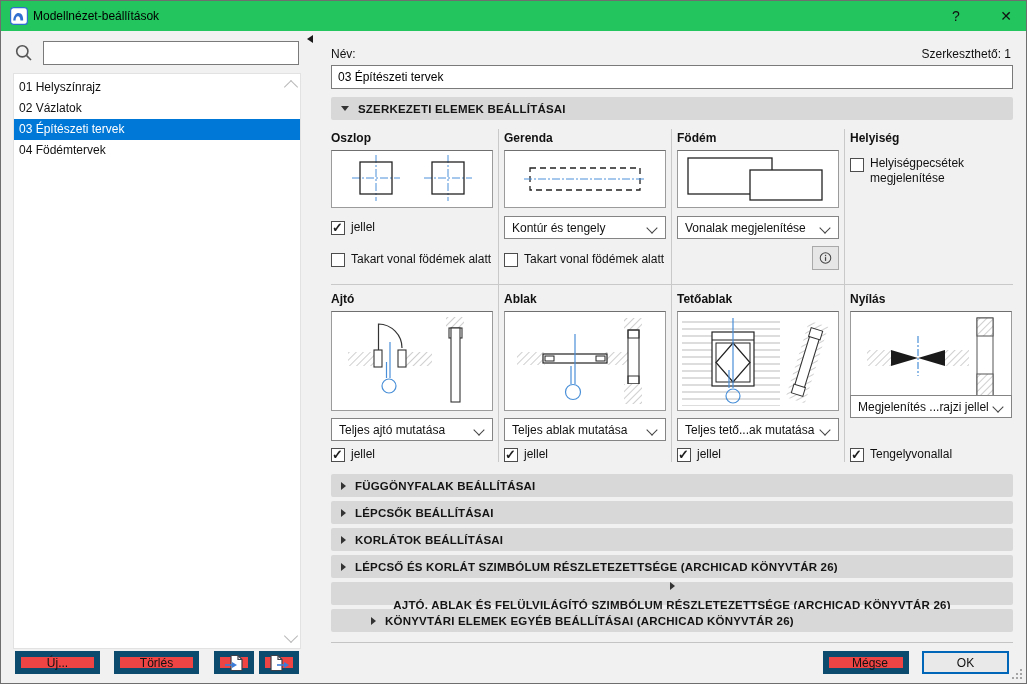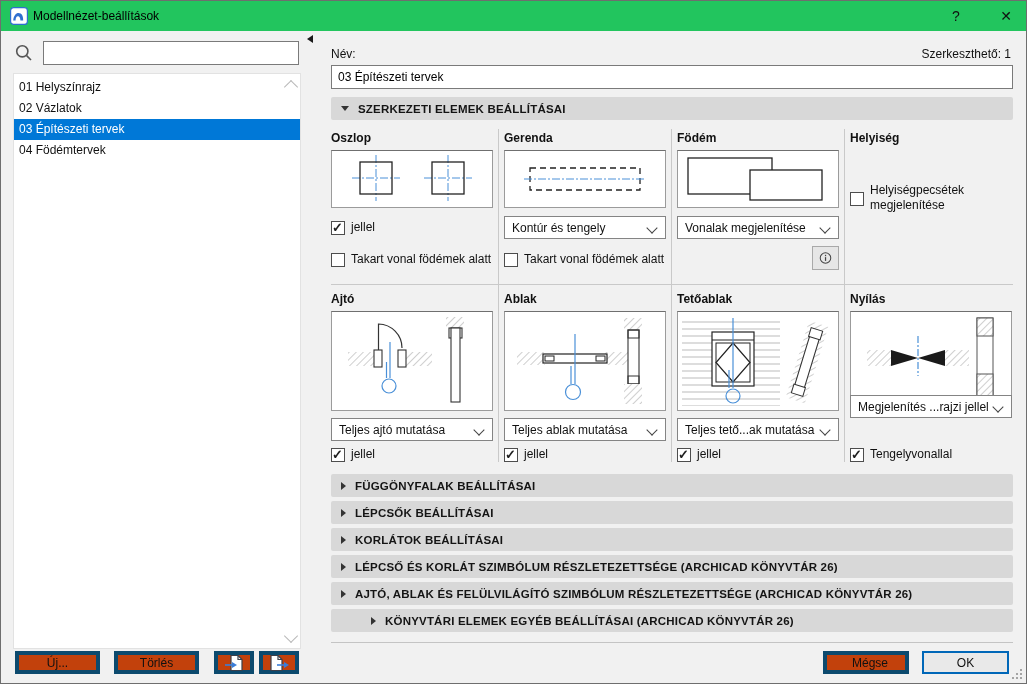--- a/index.html
+++ b/index.html
@@ -14,37 +14,37 @@
   .search-icon{position:absolute;left:13px;top:42px;width:20px;height:20px;}
   .search-input{position:absolute;left:42px;top:40px;width:256px;height:24px;border:1px solid #7a7a7a;background:#fff;box-sizing:border-box;font-size:12px;padding:0 5px;outline:none;}
   .list{position:absolute;left:12px;top:72px;width:288px;height:576px;background:#fff;border:1px solid #e2e2e2;box-sizing:border-box;padding-top:3px;}
   .li{height:21px;line-height:21px;padding-left:5px;font-size:12px;color:#111;white-space:nowrap;}
   .li.selected{background:#0078d7;color:#fff;}
   .scroll-chev{position:absolute;width:9px;height:9px;border-right:1.6px solid #b9b9b9;border-bottom:1.6px solid #b9b9b9;}
   .chev-up{left:285px;top:81px;transform:rotate(-135deg);}
   .chev-dn{left:285px;top:630px;transform:rotate(45deg);}
   .collapse-handle{position:absolute;left:306px;top:34px;width:0;height:0;border-top:4px solid transparent;border-bottom:4px solid transparent;border-right:6px solid #1a1a1a;}
   
-  .btn{position:absolute;height:23px;background:#c2410c;border:4px solid #0c4a6e;font-size:12px;color:#111;display:flex;align-items:center;justify-content:center;box-sizing:border-box;padding:0;}
+  .btn{position:absolute;height:23px;background:#ef4444;border:6px solid #0c4a6e;font-size:12px;color:#111;display:flex;align-items:center;justify-content:center;box-sizing:border-box;padding:0;}
   .btn.default{border:2px solid #0067b8;background:#e9e9e9;font-weight:400;}
   .icon-btn svg{display:block;}
   
   .lbl{position:absolute;font-size:12px;color:#111;}
   .name-input{position:absolute;left:330px;top:64px;width:682px;height:24px;border:1px solid #7a7a7a;background:#fff;box-sizing:border-box;font-size:12px;padding:0 6px;outline:none;}
   .acc{position:absolute;left:330px;width:682px;height:23px;background:#d8d8d8;border-radius:2px;display:flex;align-items:center;gap:9px;padding:0 10px;box-sizing:border-box;font-weight:700;font-size:11.5px;color:#141414;letter-spacing:.2px;}
   .tri-down{width:0;height:0;border-left:4.5px solid transparent;border-right:4.5px solid transparent;border-top:5.5px solid #333;flex:none;}
   .tri-right{width:0;height:0;border-top:4.5px solid transparent;border-bottom:4.5px solid transparent;border-left:5.5px solid #333;flex:none;}
   .ptitle{position:absolute;font-weight:700;font-size:12px;color:#111;}
   .preview{position:absolute;width:162px;background:#fff;border:1px solid #9b9b9b;border-top-color:#6f6f6f;box-sizing:border-box;}
   .preview svg{display:block;width:100%;height:100%;}
   .vdiv{position:absolute;width:1px;top:128px;height:333px;background:#c9c9c9;}
   .hdiv{position:absolute;height:1px;background:#c9c9c9;left:330px;width:682px;}
   
   .cb-row{position:absolute;display:flex;align-items:center;gap:6px;font-size:12px;color:#111;}
-  .cb-row.top{align-items:center;margin-top:27px;}
+  .cb-row.top{align-items:flex-start;}
   .cb{width:14px;height:14px;background:#fff;border:1px solid #4d4d4d;box-sizing:border-box;position:relative;flex:none;}
   .cb.checked::after{content:"✓";position:absolute;left:0px;top:-2px;font-size:13px;font-weight:700;color:#1f1f1f;}
   .cb-label{line-height:15px;}
   
   .dd{position:absolute;height:23px;width:162px;background:#fff;border:1px solid #848484;box-sizing:border-box;display:flex;align-items:center;padding:0 22px 0 7px;font-size:12px;color:#111;white-space:nowrap;overflow:hidden;}
   .dd .chev{position:absolute;right:9px;top:7px;width:7px;height:7px;border-right:1.5px solid #444;border-bottom:1.5px solid #444;transform:rotate(45deg);}
   .info-btn{position:absolute;width:27px;height:24px;background:#e6e6e6;border:1px solid #a9a9a9;box-sizing:border-box;display:flex;align-items:center;justify-content:center;}
   .grip{position:absolute;right:3px;bottom:3px;}
 </style>
 </head>
@@ -319,21 +319,21 @@
     <span>LÉPCSŐK BEÁLLÍTÁSAI</span>
   </div>
   <div class="acc" style="top:527px;align-items:center;">
     <span class="tri-right"></span>
     <span>KORLÁTOK BEÁLLÍTÁSAI</span>
   </div>
   <div class="acc" style="top:554px;">
     <span class="tri-right"></span>
     <span>LÉPCSŐ ÉS KORLÁT SZIMBÓLUM RÉSZLETEZETTSÉGE (ARCHICAD KÖNYVTÁR 26)</span>
   </div>
-  <div class="acc" style="top:581px;">
+  <div class="acc" style="top:581px;flex-direction:column;">
     <span class="tri-right"></span>
     <span>AJTÓ, ABLAK ÉS FELÜLVILÁGÍTÓ SZIMBÓLUM RÉSZLETEZETTSÉGE (ARCHICAD KÖNYVTÁR 26)</span>
   </div>
   <div class="acc" style="top:608px;padding-left:40px;">
     <span class="tri-right"></span>
     <span>KÖNYVTÁRI ELEMEK EGYÉB BEÁLLÍTÁSAI (ARCHICAD KÖNYVTÁR 26)</span>
   </div>
 
   <div class="hdiv" style="top:641px;background:#c4c4c4;"></div>
 

